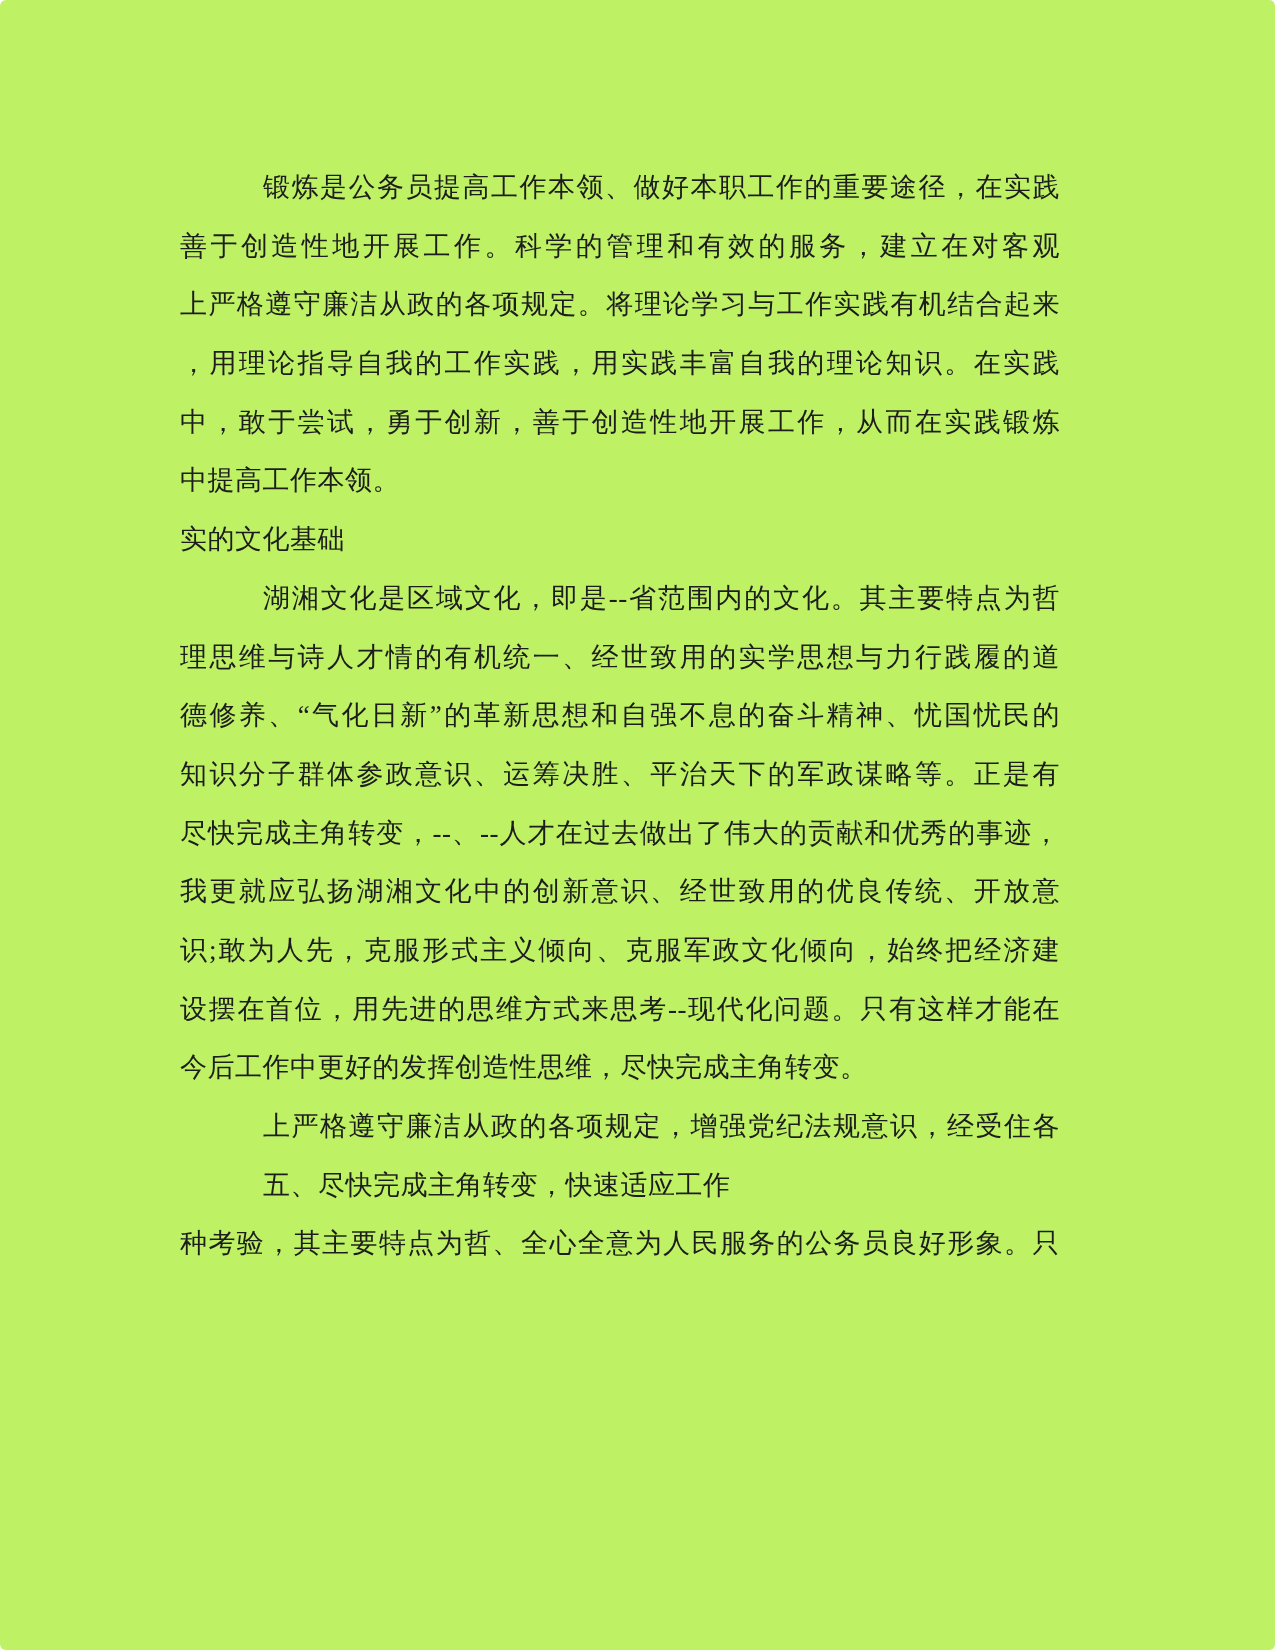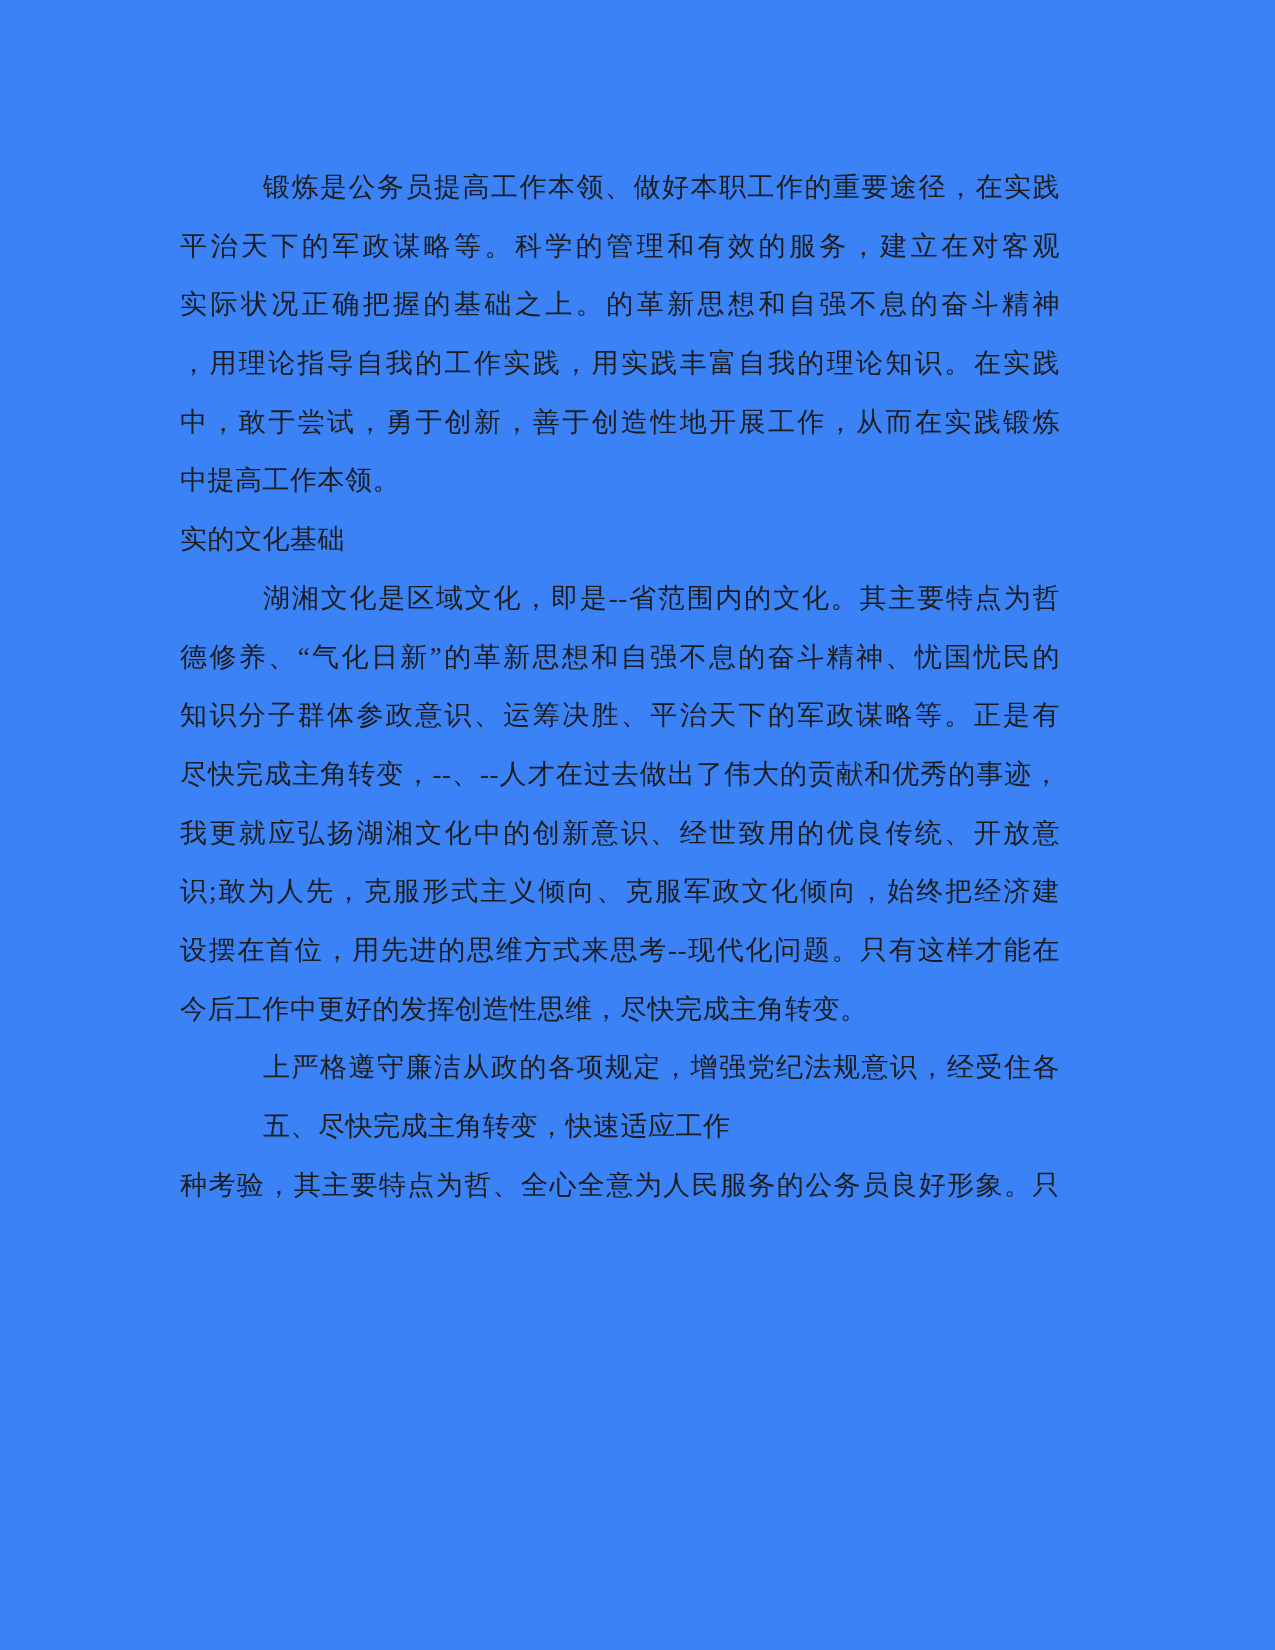--- a/index.html
+++ b/index.html
@@ -1,22 +1,23 @@
 <!DOCTYPE html>
 <html><head>
 <meta charset="utf-8">
 <style>
   html,body{margin:0;padding:0;background:#ffffff;}
   .page{
     position:relative;
     width:1275px;height:1650px;
-    background:#3b82f6;
+    background:#bef264;
     font-family:"Liberation Serif", serif;
     color:#1d1d1d;
     overflow:hidden;
+    border-radius:6px;
   }
   .doc{
     position:absolute;
     left:180px;top:158px;width:880px;
   }
   .line{
     font-size:27px;
     line-height:58.7px;
     height:58.7px;
     text-align:justify;
@@ -32,27 +33,28 @@
   .line.indent{
     text-indent:83px;
   }
 </style>
 </head>
 <body>
 
 <div class="page">
   <div class="doc">
     <div class="line indent">锻炼是公务员提高工作本领、做好本职工作的重要途径，在实践</div>
-    <div class="line">平治天下的军政谋略等。科学的管理和有效的服务，建立在对客观</div>
-    <div class="line">实际状况正确把握的基础之上。的革新思想和自强不息的奋斗精神</div>
+    <div class="line">善于创造性地开展工作。科学的管理和有效的服务，建立在对客观</div>
+    <div class="line">上严格遵守廉洁从政的各项规定。将理论学习与工作实践有机结合起来</div>
     <div class="line">，用理论指导自我的工作实践，用实践丰富自我的理论知识。在实践</div>
     <div class="line">中，敢于尝试，勇于创新，善于创造性地开展工作，从而在实践锻炼</div>
     <div class="line left">中提高工作本领。</div>
     <div class="line left">实的文化基础</div>
     <div class="line indent">湖湘文化是区域文化，即是--省范围内的文化。其主要特点为哲</div>
+    <div class="line">理思维与诗人才情的有机统一、经世致用的实学思想与力行践履的道</div>
     <div class="line">德修养、“气化日新”的革新思想和自强不息的奋斗精神、忧国忧民的</div>
     <div class="line">知识分子群体参政意识、运筹决胜、平治天下的军政谋略等。正是有</div>
     <div class="line">尽快完成主角转变，--、--人才在过去做出了伟大的贡献和优秀的事迹，</div>
     <div class="line">我更就应弘扬湖湘文化中的创新意识、经世致用的优良传统、开放意</div>
     <div class="line">识;敢为人先，克服形式主义倾向、克服军政文化倾向，始终把经济建</div>
     <div class="line">设摆在首位，用先进的思维方式来思考--现代化问题。只有这样才能在</div>
     <div class="line left">今后工作中更好的发挥创造性思维，尽快完成主角转变。</div>
     <div class="line indent">上严格遵守廉洁从政的各项规定，增强党纪法规意识，经受住各</div>
     <div class="line indent left">五、尽快完成主角转变，快速适应工作</div>
     <div class="line">种考验，其主要特点为哲、全心全意为人民服务的公务员良好形象。只</div>

